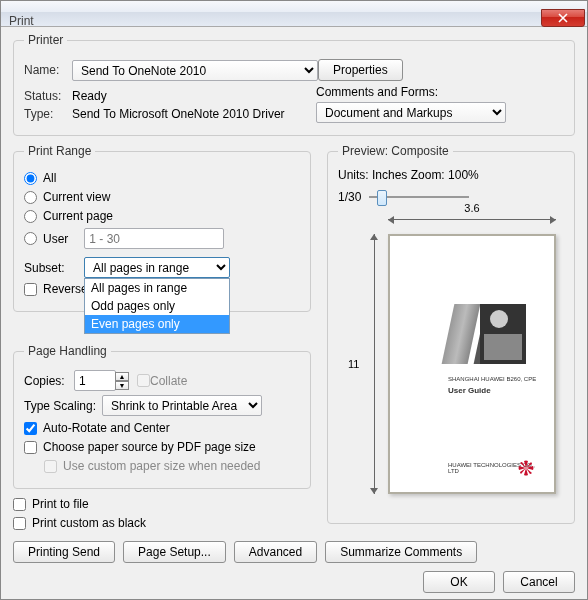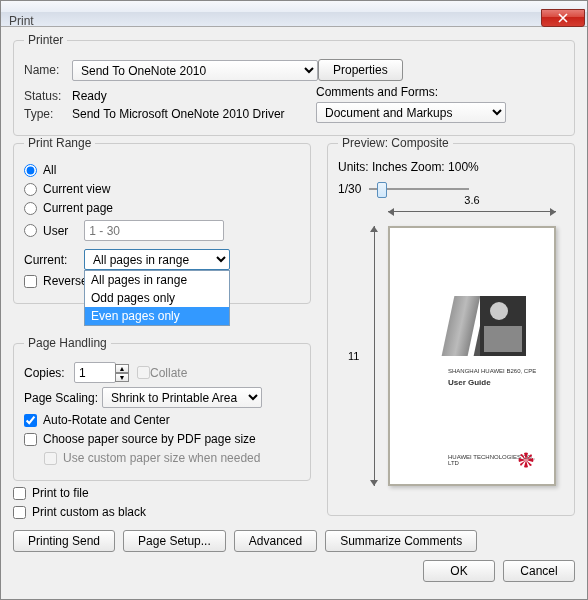--- a/index.html
+++ b/index.html
@@ -2,21 +2,21 @@
 <html><head>
 <meta charset="utf-8">
 <style>
 * { box-sizing: border-box; margin: 0; padding: 0; }
 body { font-family: "Segoe UI", Tahoma, sans-serif; font-size: 12px; background: #d4d4d4; width: 588px; height: 600px; overflow: hidden; }
 .window { width: 588px; height: 600px; background: #f0f0f0; border: 1px solid #888; position: relative; }
 .titlebar { height: 26px; background: linear-gradient(to bottom, #f6f8fb 0%, #e8edf5 45%, #d6dde8 46%, #e5ebf4 100%); display: flex; align-items: center; padding: 14px 2px 0 8px; border-bottom: 1px solid #aaa; }
 .titlebar .title { flex: 1; color: #444; font-size: 12px; }
 .close-btn { width: 44px; height: 18px; background: linear-gradient(to bottom, #e67a73 0%, #d94b40 45%, #c8241a 46%, #d43c30 100%); border: 1px solid #8a2a22; border-radius: 0 0 3px 3px; color: #fff; display: flex; align-items: center; justify-content: center; cursor: pointer; margin-top: -6px; font-size: 10px; }
 .content { padding: 6px 12px 8px 12px; }
-fieldset { border: 1px solid #ccc; border-radius: 4px; padding: 8px 10px 10px 10px; }
+fieldset { border: 1px solid #ccc; border-radius: 4px; padding: 8px 10px 10px 10px; margin-bottom: 8px; }
 fieldset > legend { padding: 0 4px; font-size: 12px; color: #333; }
 .row { display: flex; align-items: center; margin: 4px 0; }
 .label { width: 48px; color: #333; }
 select, input[type="text"] { border: 1px solid #abadb3; border-radius: 2px; padding: 2px 4px; font-size: 12px; font-family: inherit; height: 21px; background: #fff; }
 select { background: linear-gradient(to bottom, #fff, #f2f2f2); }
 button { border: 1px solid #8e8f8f; border-radius: 3px; padding: 3px 14px; font-size: 12px; font-family: inherit; background: linear-gradient(to bottom, #fff, #e8e8e8); cursor: pointer; }
 .two-col { display: flex; gap: 16px; }
 .col-left { flex: 1; }
 .col-right { width: 248px; }
 .radio-row, .check-row { display: flex; align-items: center; gap: 6px; margin: 5px 0; }
@@ -122,21 +122,21 @@
           <div class="radio-row">
               <input type="radio" name="pr" style="">
               <label>Current page</label>
             </div>
           <div class="radio-row">
             <input type="radio" name="pr" style="">
             <label>User</label>
             <input type="text" class="disabled" style="width: 140px; margin-left: 10px;" disabled="" placeholder="1 - 30">
           </div>
           <div class="row" style="margin-top:8px">
-            <span style="width:60px">Current:</span>
+            <span style="width:60px">Subset:</span>
             <div class="subset-select-wrap">
               <select class="subset-select">
                 <option>All pages in range</option>
               </select>
               <div class="dropdown">
                 <div class="dropdown-item">All pages in range</div>
                 <div class="dropdown-item">Odd pages only</div>
                 <div class="dropdown-item selected">Even pages only</div>
               </div>
             </div>
@@ -153,21 +153,21 @@
             <span style="width:50px">Copies:</span>
             <input type="text" class="copies-input" value="1" style="">
             <div class="spinner">
                 <span>▲</span>
                 <span>▼</span>
               </div>
             <input type="checkbox" disabled="" style="margin-left: 8px;">
               <label class="disabled">Collate</label>
           </div>
           <div class="row">
-            <span style="width:78px">Page Scaling:</span>
+            <span style="width:78px">Type Scaling:</span>
             <select style="width:160px"><option>Shrink to Printable Area</option></select>
           </div>
           <div class="check-row">
               <input type="checkbox" checked="" style="">
               <label>Auto-Rotate and Center</label>
             </div>
           <div class="check-row">
               <input type="checkbox" style="">
               <label>Choose paper source by PDF page size</label>
             </div>

